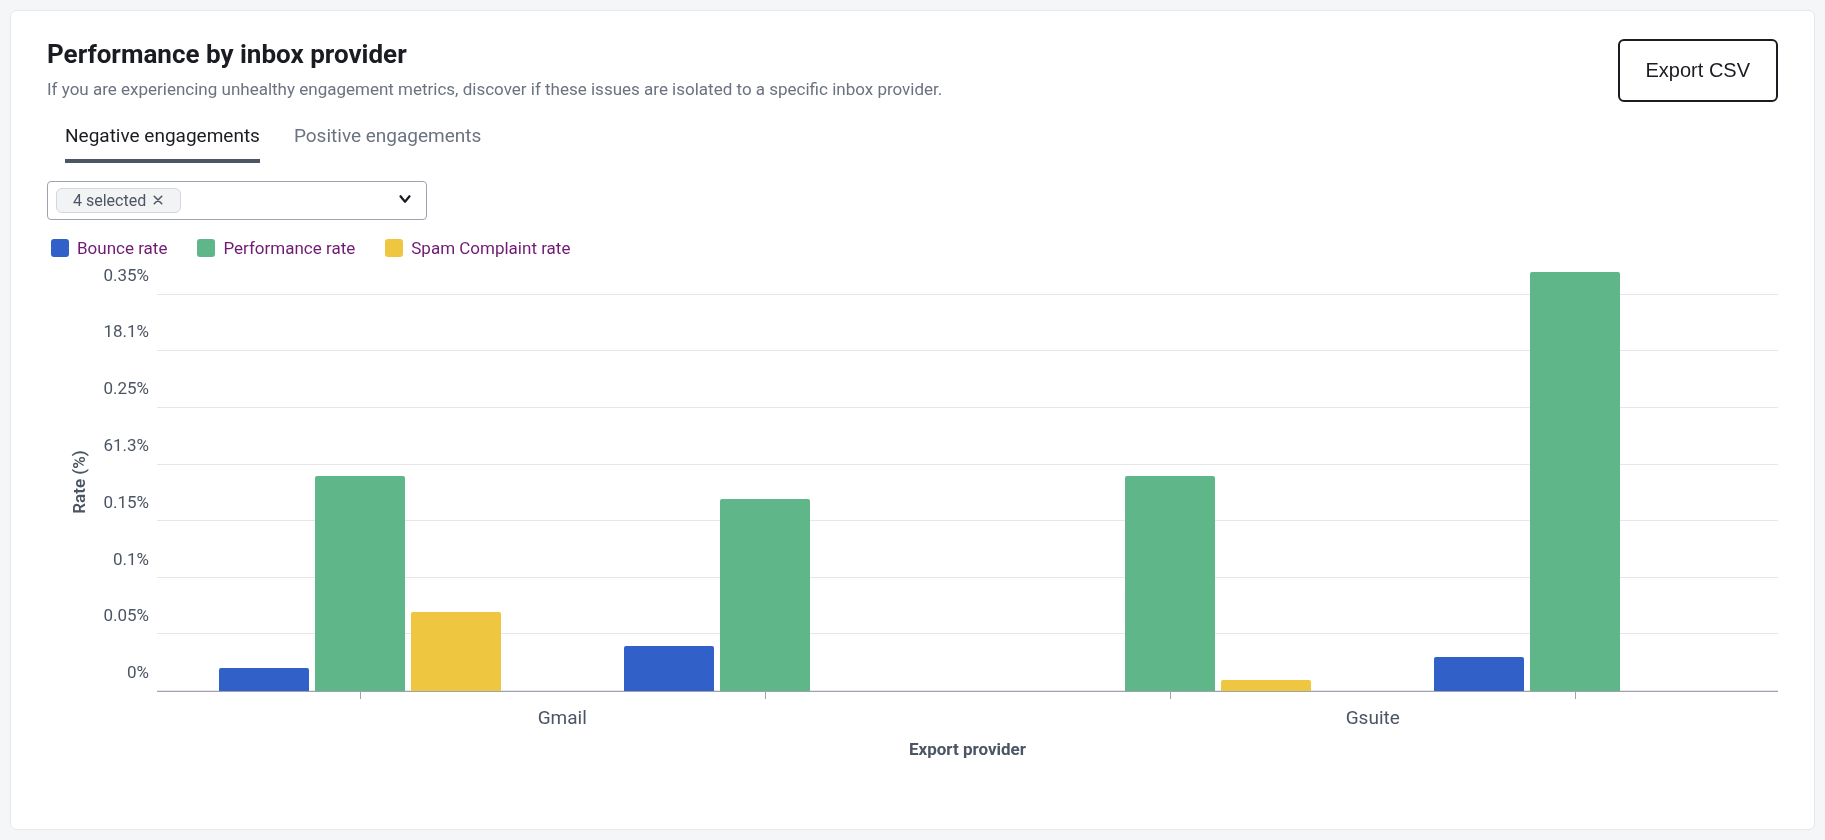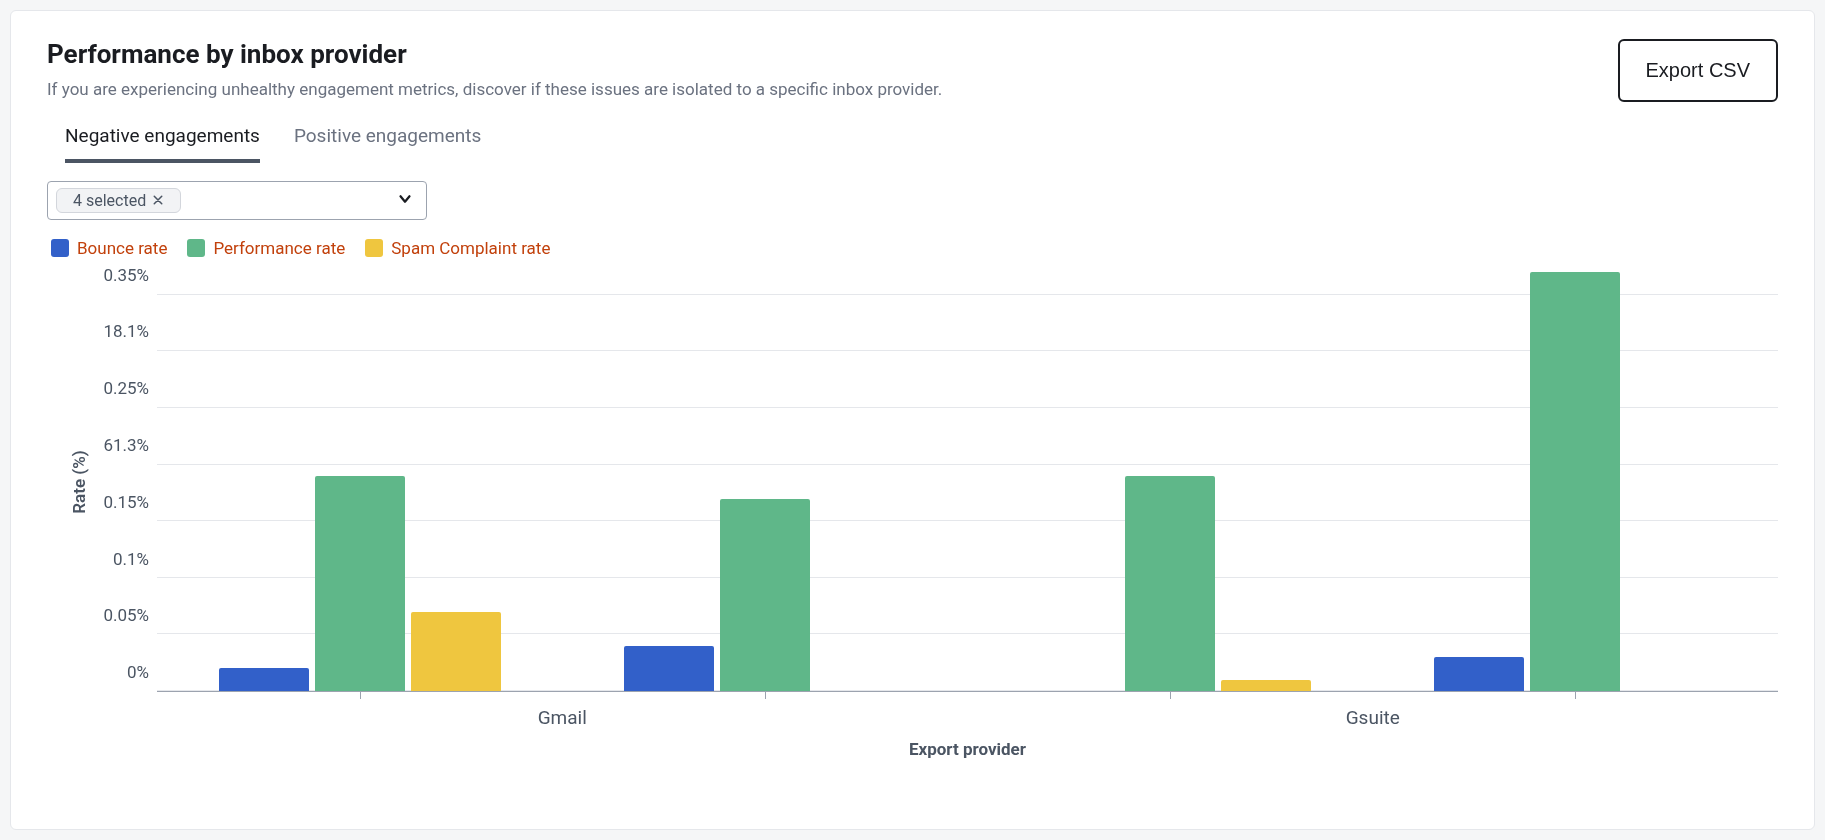--- a/index.html
+++ b/index.html
@@ -84,24 +84,24 @@
     font-size: 16px;
     color: #4b5563;
     gap: 6px;
   }
   .chip .x { color: #4b5563; font-weight: 500; display:inline-block; }
   .chevron {
     width: 18px; height: 18px;
   }
   .legend {
     display: flex;
-    gap: 20px;
+    gap: 30px;
     margin: 16px 0 14px 4px;
     font-size: 17px;
-    color: #c2410c;
+    color: #701a75;
   }
   .legend-item { display:flex; align-items:center; gap:8px; }
   .swatch { width:18px; height:18px; border-radius:3px; display:inline-block; }
   .chart-wrap {
     display: flex;
     height: 420px;
   }
   .ylabel-col {
     display: flex;
     align-items: center;

